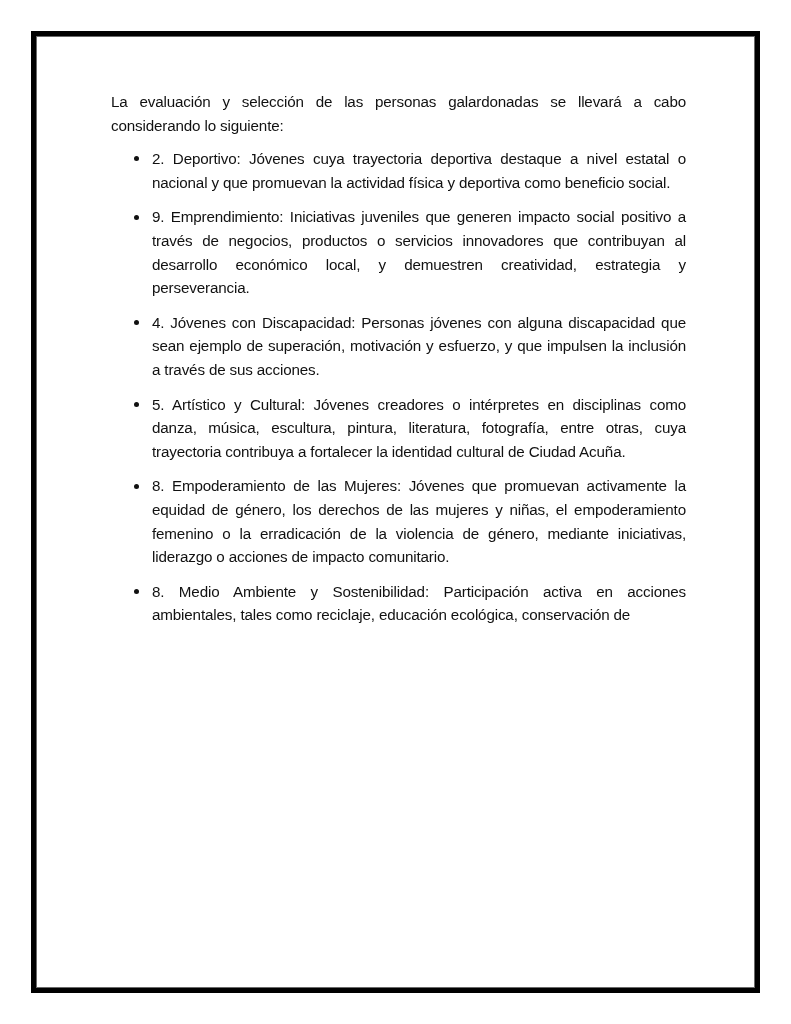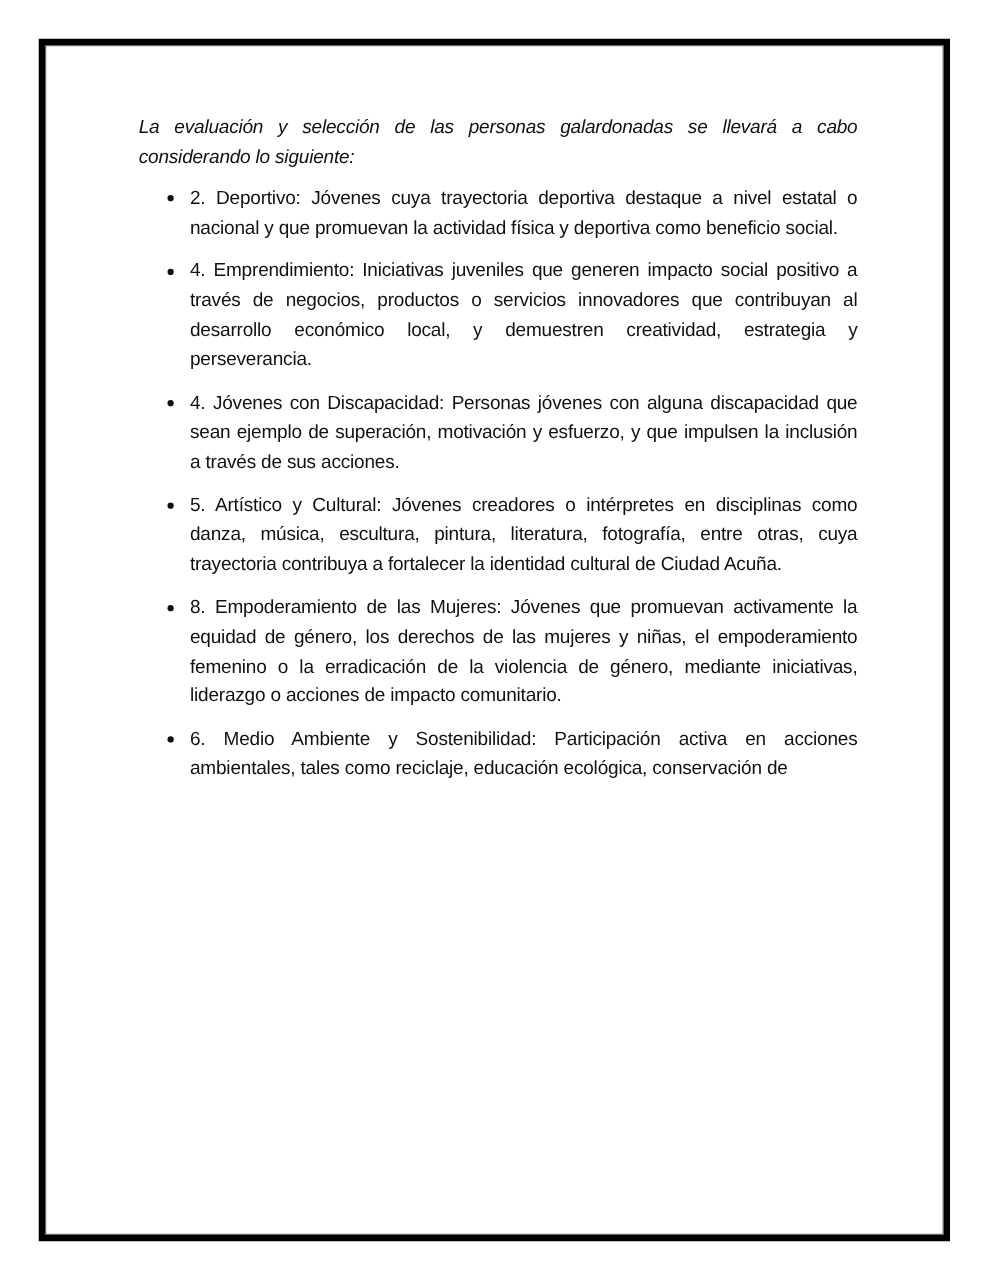--- a/index.html
+++ b/index.html
@@ -30,21 +30,20 @@
     top: 90px;
     width: 575px;
     color: #111111;
     font-size: 15.2px;
     line-height: 23.6px;
     letter-spacing: -0.15px;
   }
   .intro {
     margin: 0 0 10px 0;
     text-align: justify;
-    font-style: italic;
   }
   .criteria-list {
     list-style: none;
     margin: 0;
     padding: 0;
   }
   .criteria-item {
     position: relative;
     padding-left: 41px;
     margin: 0 0 11px 0;
@@ -76,32 +75,32 @@
 <div class="content">
   <p class="intro">La evaluación y selección de las personas galardonadas se llevará a cabo considerando lo siguiente:</p>
 
   <ul class="criteria-list">
     <li class="criteria-item">
       <span class="bullet"></span>
       <span>2. Deportivo: Jóvenes cuya trayectoria deportiva destaque a nivel estatal o nacional y que promuevan la actividad física y deportiva como beneficio social.</span>
     </li>
     <li class="criteria-item">
       <span class="bullet"></span>
-      <span>4. Emprendimiento: Iniciativas juveniles que generen impacto social positivo a través de negocios, productos o servicios innovadores que contribuyan al desarrollo económico local, y demuestren creatividad, estrategia y perseverancia.</span>
+      <span>9. Emprendimiento: Iniciativas juveniles que generen impacto social positivo a través de negocios, productos o servicios innovadores que contribuyan al desarrollo económico local, y demuestren creatividad, estrategia y perseverancia.</span>
     </li>
     <li class="criteria-item">
       <span class="bullet"></span>
       <span>4. Jóvenes con Discapacidad: Personas jóvenes con alguna discapacidad que sean ejemplo de superación, motivación y esfuerzo, y que impulsen la inclusión a través de sus acciones.</span>
     </li>
     <li class="criteria-item">
       <span class="bullet"></span>
       <span>5. Artístico y Cultural: Jóvenes creadores o intérpretes en disciplinas como danza, música, escultura, pintura, literatura, fotografía, entre otras, cuya trayectoria contribuya a fortalecer la identidad cultural de Ciudad Acuña.</span>
     </li>
     <li class="criteria-item">
       <span class="bullet"></span>
       <span>8. Empoderamiento de las Mujeres: Jóvenes que promuevan activamente la equidad de género, los derechos de las mujeres y niñas, el empoderamiento femenino o la erradicación de la violencia de género, mediante iniciativas, liderazgo o acciones de impacto comunitario.</span>
     </li>
     <li class="criteria-item">
       <span class="bullet"></span>
-      <span>6. Medio Ambiente y Sostenibilidad: Participación activa en acciones ambientales, tales como reciclaje, educación ecológica, conservación de</span>
+      <span>8. Medio Ambiente y Sostenibilidad: Participación activa en acciones ambientales, tales como reciclaje, educación ecológica, conservación de</span>
     </li>
   </ul>
 </div>
 
 </body></html>

